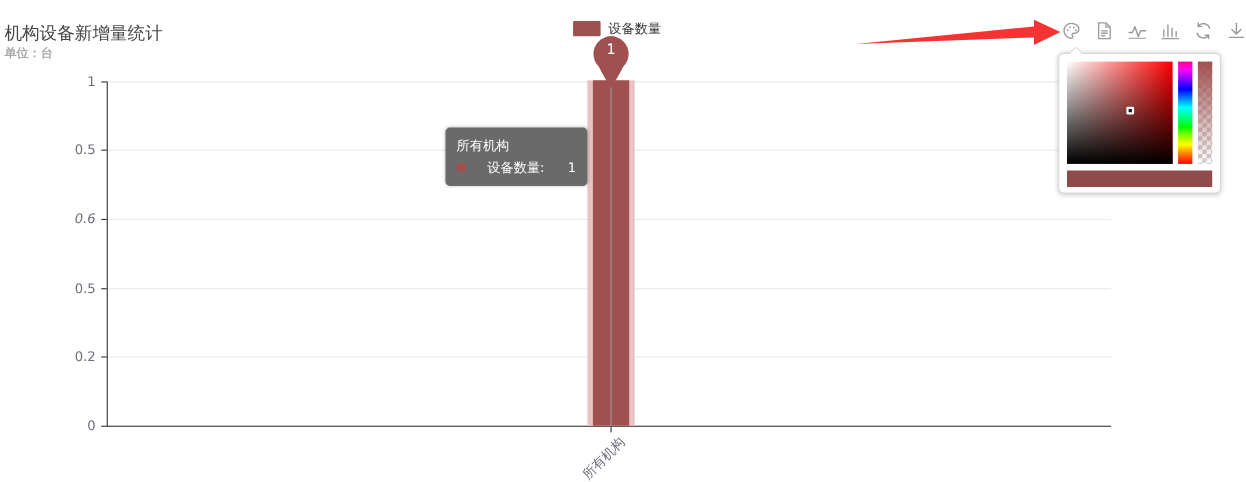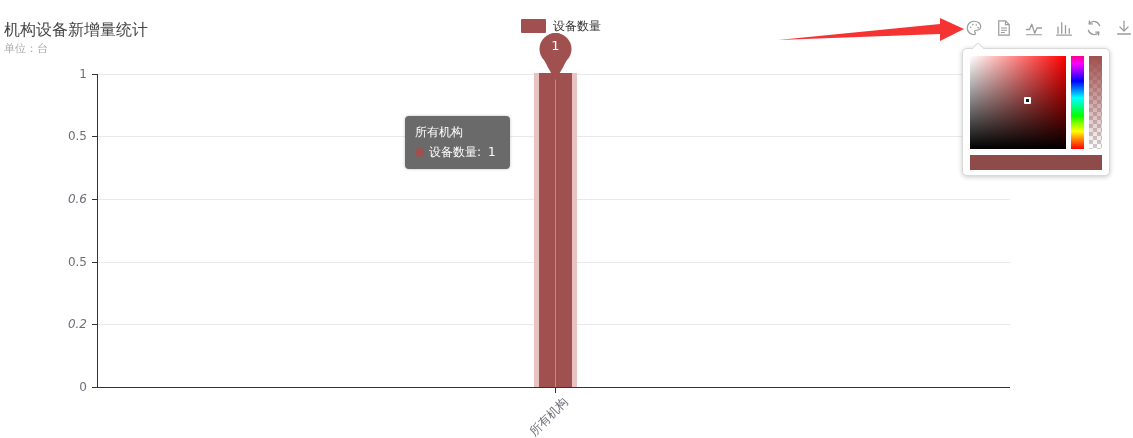--- a/index.html
+++ b/index.html
@@ -28,20 +28,21 @@
     letter-spacing: 0px;
     white-space: nowrap;
   }
   .chart-subtitle {
     position: absolute;
     left: 4px;
     top: 41px;
     font-size: 11px;
     color: #aaaaaa;
     white-space: nowrap;
+    font-weight: bold;
   }
 
   
   .legend {
     position: absolute;
     left: 521px;
     top: 18px;
     display: flex;
     align-items: center;
     gap: 7px;
@@ -185,21 +186,21 @@
     white-space: nowrap;
   }
   .tooltip-title {
     font-size: 12px;
     color: #ffffff;
     margin-bottom: 2px;
   }
   .tooltip-row {
     display: flex;
     align-items: center;
-    gap: 5px;
+    gap: 19px;
     font-size: 12px;
   }
   .tooltip-marker {
     width: 9px;
     height: 9px;
     border-radius: 50%;
     background: #a0504f;
     flex: 0 0 auto;
   }
   .tooltip-value { margin-left: 2px; }
@@ -359,21 +360,21 @@
   <div class="y-tick-mark" style="top:136px;"></div>
   <div class="y-tick-mark" style="top:199px;"></div>
   <div class="y-tick-mark" style="top:262px;"></div>
   <div class="y-tick-mark" style="top:324px;"></div>
   <div class="y-tick-mark" style="top:387px;"></div>
 
   <div class="y-label-wrap" style="top:74px;">1</div>
   <div class="y-label-wrap" style="top:136px;">0.5</div>
   <div class="y-label-wrap" style="top:199px;font-style:italic;">0.6</div>
   <div class="y-label-wrap" style="top:262px;">0.5</div>
-  <div class="y-label-wrap" style="top:324px;font-style:italic;">0.2</div>
+  <div class="y-label-wrap" style="top:324px;">0.2</div>
   <div class="y-label-wrap" style="top:387px;">0</div>
 
   <div class="bar-halo"></div>
   <div class="bar"></div>
   <div class="axis-pointer-line"></div>
 
   <div class="x-tick-mark" style="left:555px;"></div>
   <div class="x-label" style="left:485px; width:75px;">所有机构</div>
 
   <div class="pin">

